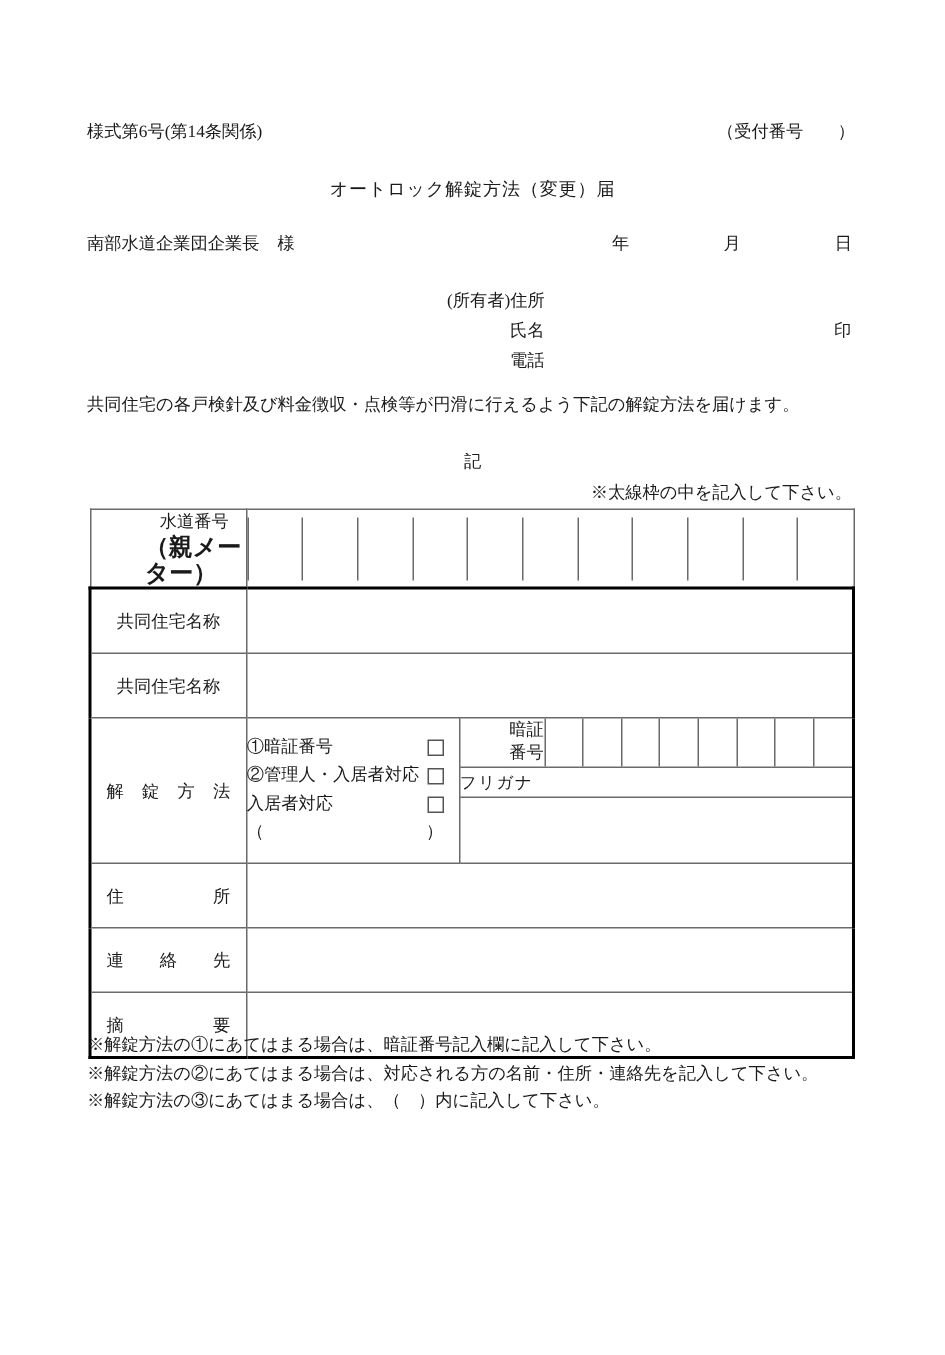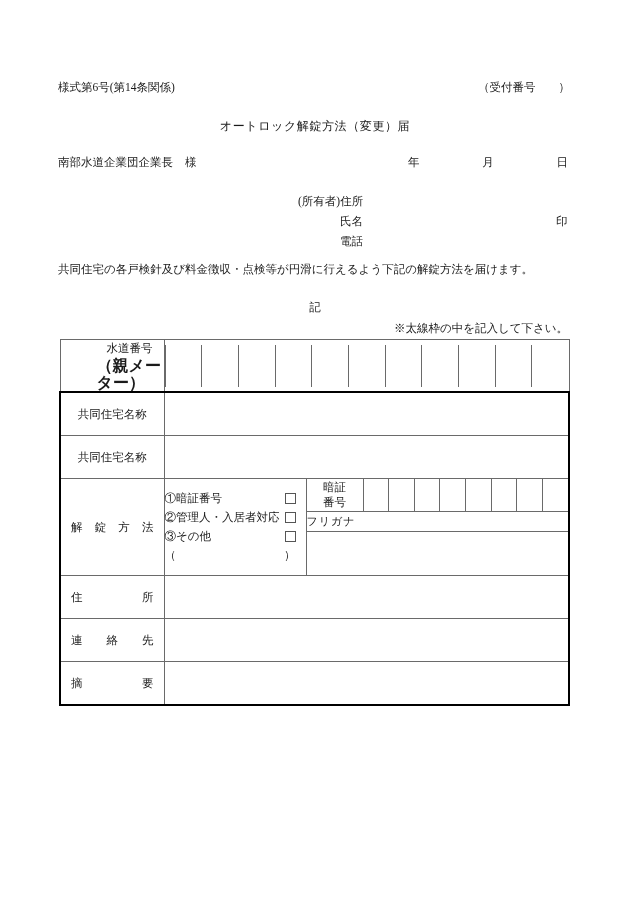--- a/index.html
+++ b/index.html
@@ -176,21 +176,21 @@
     border: 1px solid #555;
     display: inline-block;
   }
   .paren-row {
     display: flex;
     justify-content: space-between;
     padding-right: 10px;
   }
 
   .pin-label {
-    text-align: center;
+    text-align: right;
     line-height: 15px;
     font-size: 11.5px;
   }
   .furi {
     font-size: 11px;
     padding-left: 6px;
     letter-spacing: 1px;
   }
 
   
@@ -297,21 +297,21 @@
         <td rowspan="3" class="opts">
           <div class="opt-row">
             <span class="txt">①暗証番号</span>
             <span class="box"></span>
           </div>
           <div class="opt-row">
             <span class="txt">②管理人・入居者対応</span>
             <span class="box"></span>
           </div>
           <div class="opt-row">
-            <span class="txt">③その他</span>
+            <span class="txt">入居者対応</span>
             <span class="box"></span>
           </div>
           <div class="paren-row">
             <span>（</span>
             <span>）</span>
           </div>
         </td>
         <td class="thick-right" style="height:32px;padding:0">
           <table style="width:100%;height:32px;border-collapse:collapse;table-layout:fixed">
             <tbody>
@@ -369,14 +369,19 @@
             <span>摘</span>
               <span>要</span>
           </div>
         </td>
         <td colspan="2" class="thick-right thick-bottom"></td>
       </tr>
 
     </tbody>
   </table>
 
+  <div class="notes">
+    <div>※解錠方法の①にあてはまる場合は、暗証番号記入欄に記入して下さい。</div>
+    <div>※解錠方法の②にあてはまる場合は、対応される方の名前・住所・連絡先を記入して下さい。</div>
+    <div>※解錠方法の③にあてはまる場合は、（　）内に記入して下さい。</div>
+  </div>
 
 </div>
 
 </body></html>

